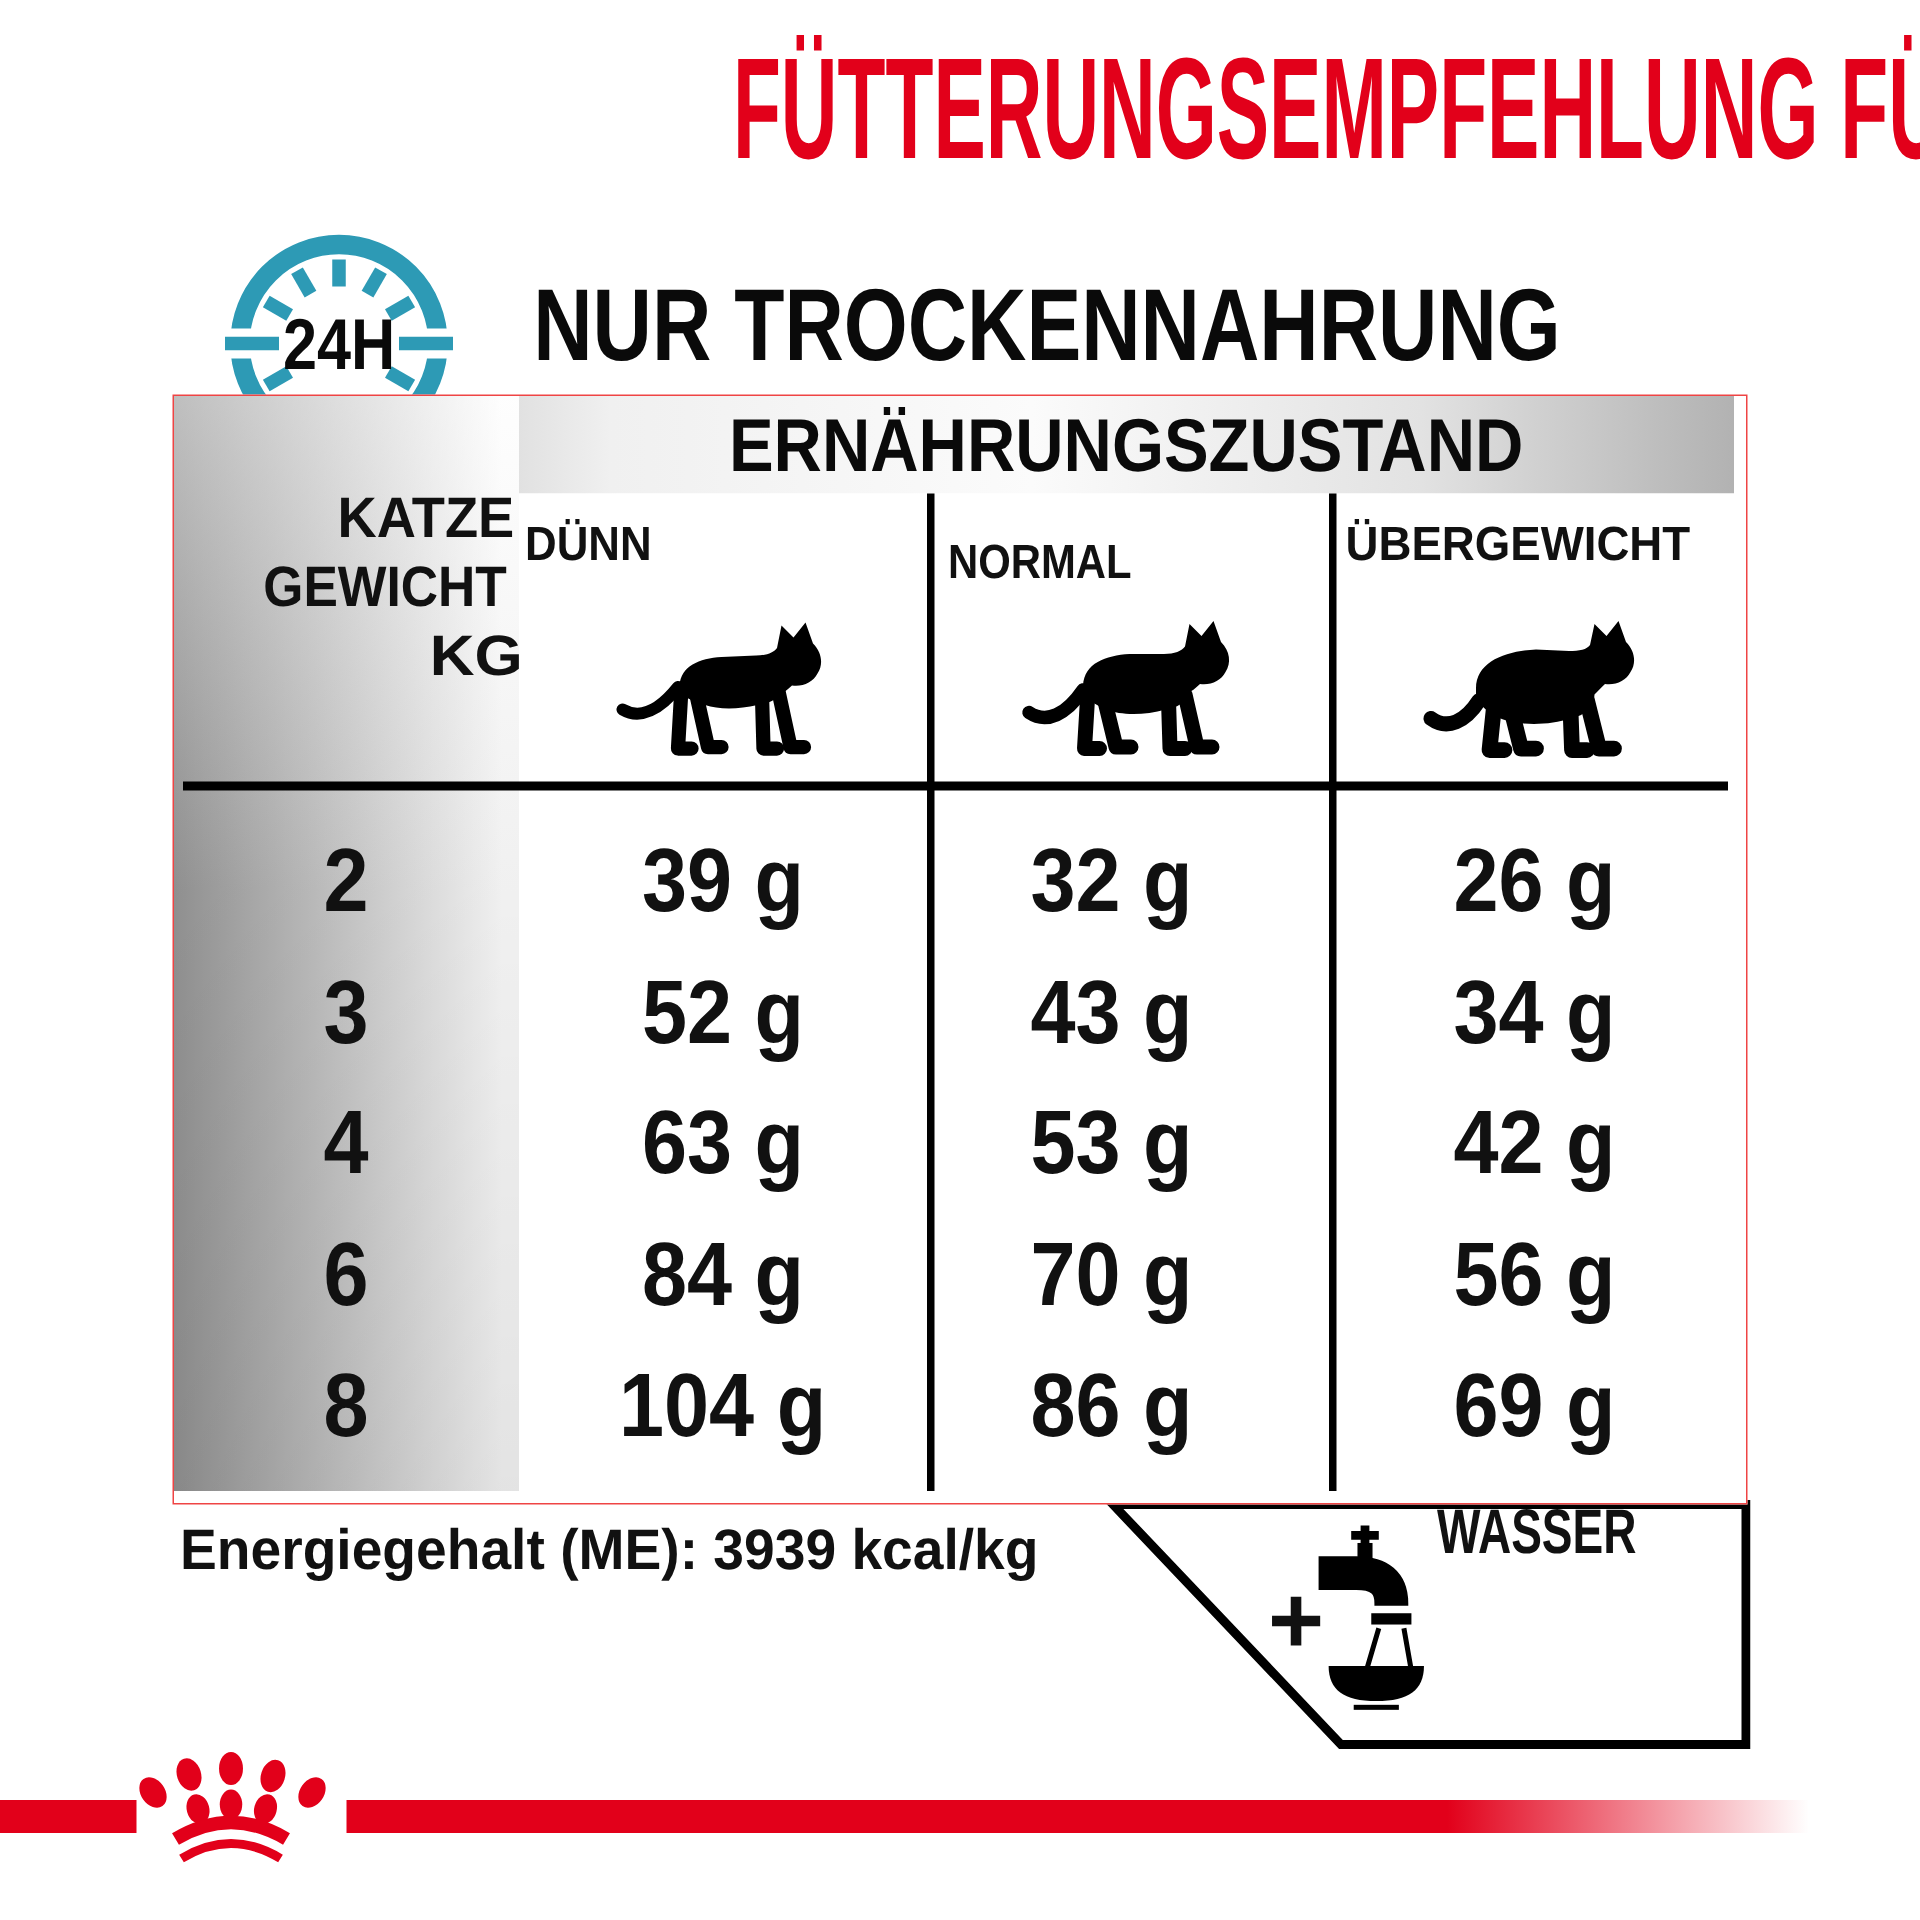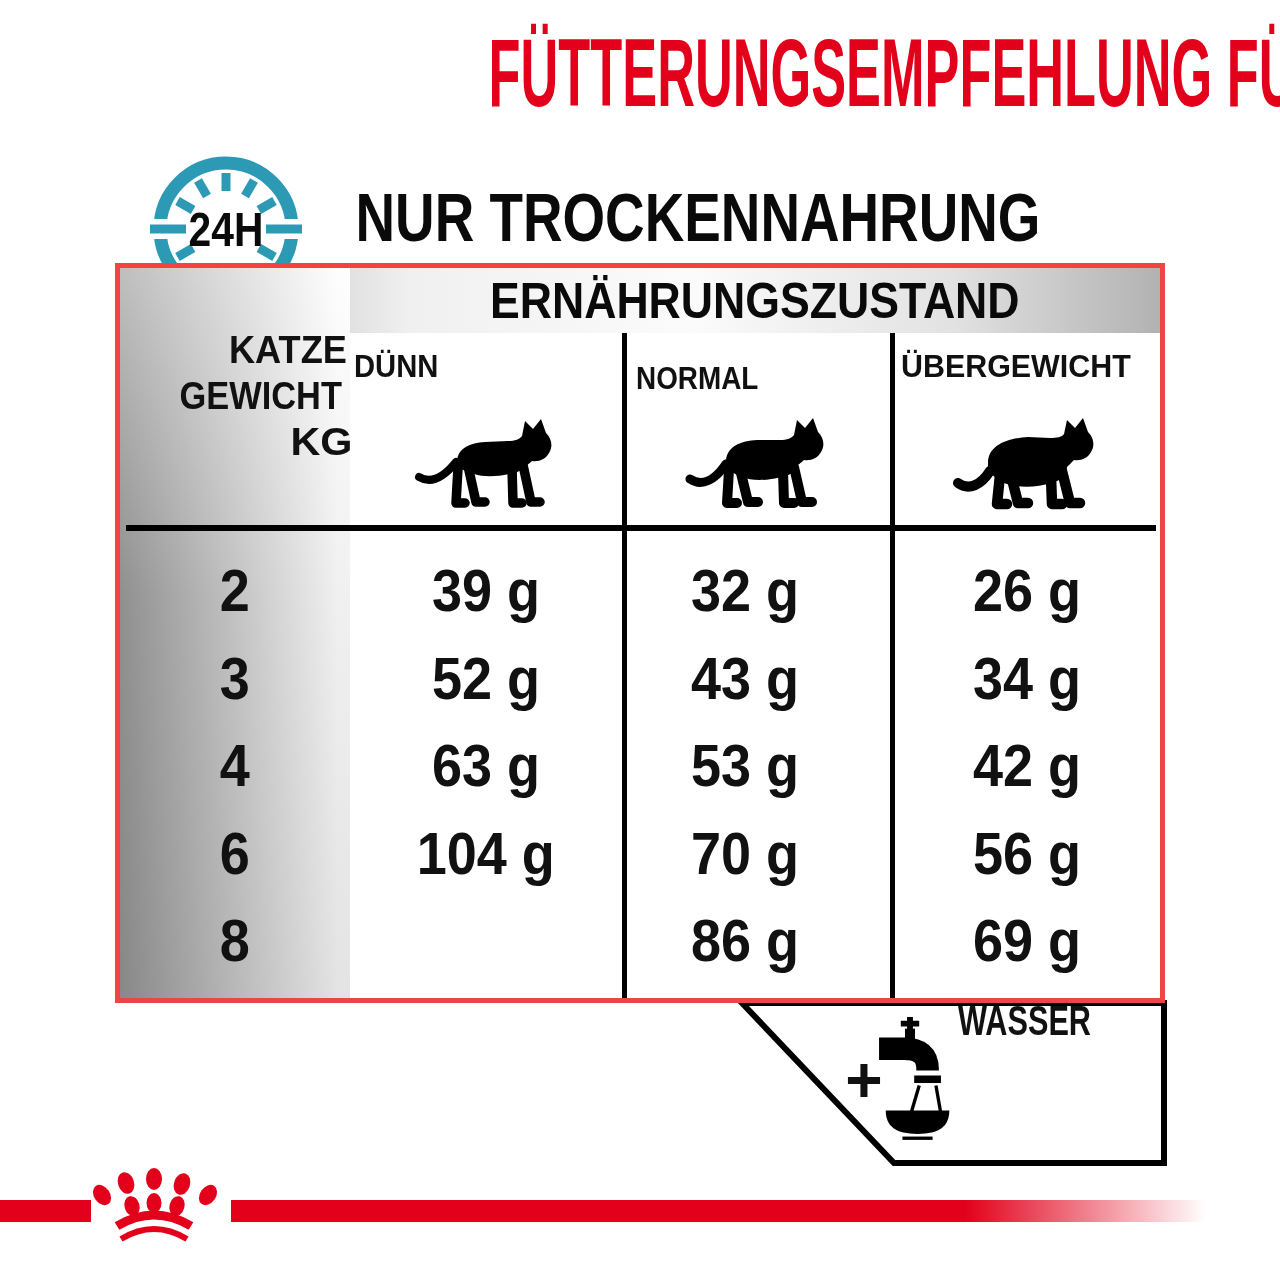--- a/index.html
+++ b/index.html
@@ -14,21 +14,21 @@
   .title{font-size:96px;line-height:96px;font-weight:bold;color:#e2001a;letter-spacing:0px;}
 
   
   .subtitle-wrap{left:115px;top:183px;width:1165px;text-align:center;}
   .subtitle{font-size:68px;line-height:68px;font-weight:bold;color:#0a0a0a;}
 
   
   .clock{left:147px;top:150px;width:158px;height:158px;z-index:1;}
 
   
-  .table-box{left:115px;top:263px;width:1050px;height:740px;border:5px solid #ef4444;
+  .table-box{left:115px;top:263px;width:1050px;height:740px;border:1px solid #ef4444;
              box-sizing:border-box;background:#fff;z-index:2;}
   .band{position:absolute;left:0;top:0;width:1040px;height:65px;
         background:linear-gradient(to right,#a9a9a9 0%,#f0f0f0 28%,#fbfbfb 55%,#e2e2e2 80%,#b2b2b2 100%);}
   .band-text-wrap{position:absolute;left:230px;top:0;width:810px;height:65px;
                   display:flex;align-items:center;justify-content:center;}
   .band-text{font-size:50px;font-weight:bold;color:#0a0a0a;}
   .weight-col{position:absolute;left:0;top:0;width:230px;height:730px;
       background:linear-gradient(to bottom,rgba(255,255,255,0.38),rgba(0,0,0,0.05) 45%,rgba(0,0,0,0.10)),
                  linear-gradient(to right,#979797 0%,#fdfdfd 95%);}
   .panel{position:absolute;top:65px;height:665px;background:#ffffff;}
@@ -192,20 +192,23 @@
         <div class="vcell">
           <span class="num">39 g</span>
         </div>
         <div class="vcell">
           <span class="num">52 g</span>
         </div>
         <div class="vcell">
           <span class="num">63 g</span>
         </div>
         <div class="vcell">
+          <span class="num">84 g</span>
+        </div>
+        <div class="vcell">
           <span class="num">104 g</span>
         </div>
       </div>
     <div class="vlist c2">
         <div class="vcell">
           <span class="num">32 g</span>
         </div>
         <div class="vcell">
           <span class="num">43 g</span>
         </div>
@@ -231,20 +234,23 @@
         </div>
         <div class="vcell">
           <span class="num">56 g</span>
         </div>
         <div class="vcell">
           <span class="num">69 g</span>
         </div>
       </div>
   </div>
 
+  <div class="abs energy-wrap">
+    <span class="energy fitx left-origin" style="transform: scaleX(0.967851);">Energiegehalt (ME): 3939 kcal/kg</span>
+  </div>
 
   <svg class="abs water-shape" viewBox="0 0 430 170">
     <polygon points="5,6 157,166 427,166 427,6" fill="#ffffff" stroke="#000000" stroke-width="6"></polygon>
   </svg>
 
   <div class="abs plus">+</div>
 
   <svg class="abs faucet" viewBox="0 0 110 150">
     <path d="M55,2 L55,20 M44,10 L66,10" stroke="#000" stroke-width="7"></path>
     <rect x="49" y="16" width="12" height="14" fill="#000"></rect>

